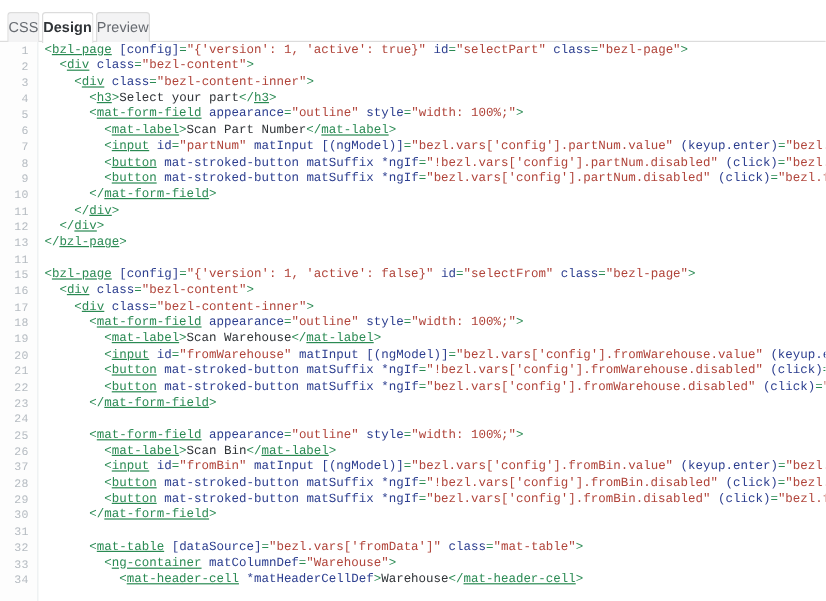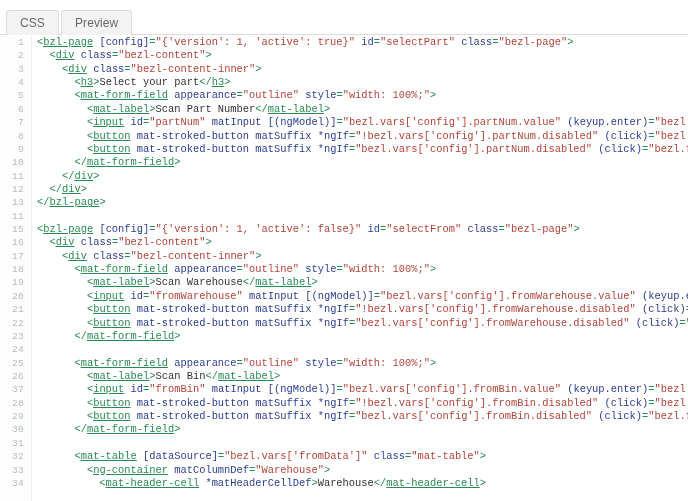--- a/index.html
+++ b/index.html
@@ -32,21 +32,21 @@
     right: 0;
     bottom: 0;
     height: 1px;
     background: #dcdcdc;
   }
   .tab {
     position: relative;
     z-index: 2;
     height: 25px;
     line-height: 25px;
-    padding: 0 13px;
+    padding: 0 0;
     margin-right: 2px;
     font-size: 12px;
     color: #666a70;
     background: #f3f3f4;
     border: 1px solid #dcdcdc;
     border-bottom: none;
     border-radius: 3px 3px 0 0;
     box-sizing: border-box;
     cursor: pointer;
     white-space: nowrap;
@@ -117,20 +117,21 @@
   .t-str   { color: #b0443a; }          
   .t-punc  { color: #2a8a53; }          
   .t-txt   { color: #2f3337; text-align: center; }          
   .t-plain { color: #2f3337; }
 </style>
 </head>
 <body>
 
 <div class="tabbar">
   <div class="tab">CSS</div>
+  <div class="tab active">Design</div>
   <div class="tab">Preview</div>
 </div>
 
 <div class="editor">
   <div class="gutter">
       <span class="ln">1</span>
       <span class="ln">2</span>
       <span class="ln">3</span>
       <span class="ln">4</span>
       <span class="ln">5</span>

